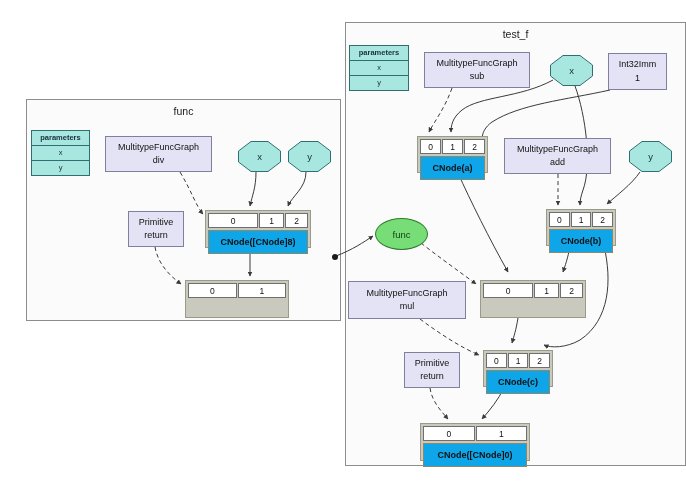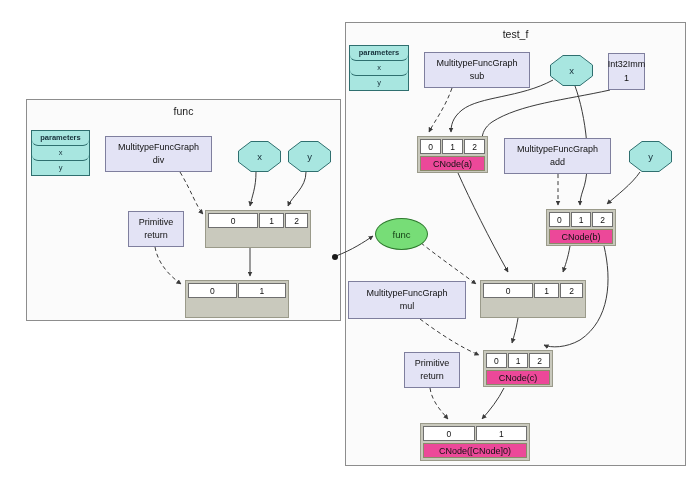--- a/index.html
+++ b/index.html
@@ -37,21 +37,20 @@
     box-sizing:border-box;
     font-size:7.5px;
     color:#16303a;
   }
   .params .prow{
     border-bottom:1px solid #2f6f6f;
     text-align:center;
     box-sizing:border-box;
     line-height:14px;
     height:15px;
-    border-radius:6px;
   }
   .params .prow:last-child{border-bottom:none;}
   .params .phead{font-weight:bold;}
 
   
   .opbox{
     position:absolute;
     background:#e3e3f5;
     border:1px solid #7f7f9e;
     box-sizing:border-box;
@@ -102,27 +101,28 @@
     background:#ffffff;
     border:1px solid #6f6f6f;
     box-sizing:border-box;
     display:flex;align-items:center;justify-content:center;
     font-size:8.5px;color:#111;
     margin-right:1px;
   }
   .cnode .slot:last-child{margin-right:0;}
   .cnode .lbl{
     margin-top:2px;
-    height:15px;
-    background:#ec4899;
+    height:24px;
+    background:#0ea5e9;
     border:1px solid #8a8a6a;
     box-sizing:border-box;
     display:flex;align-items:center;justify-content:center;
     font-size:9px;color:#111;
     white-space:nowrap;
+    font-weight:bold;
   }
   .cnode.w-eq .slot{flex:1 1 0;}
 </style>
 </head>
 <body>
 
 <div id="canvas">
 
   <div class="cluster" style="left:18px;top:99px;width:315px;height:222px;">
     <div class="cluster-title" style="top:5px;">func</div>
@@ -186,21 +186,21 @@
   <div class="opbox" style="left:128px;top:211px;width:56px;height:36px;">
     <div>Primitive</div>
     <div class="l2">return</div>
   </div>
 
   <div class="opbox" style="left:424px;top:52px;width:106px;height:36px;">
     <div>MultitypeFuncGraph</div>
     <div class="l2">sub</div>
   </div>
 
-  <div class="opbox" style="left:608px;top:53px;width:37px;height:37px;">
+  <div class="opbox" style="left:608px;top:53px;width:59px;height:37px;">
     <div>Int32Imm</div>
     <div class="l2">1</div>
   </div>
 
   <div class="opbox" style="left:504px;top:138px;width:107px;height:36px;">
     <div>MultitypeFuncGraph</div>
     <div class="l2">add</div>
   </div>
 
   <div class="opbox" style="left:348px;top:281px;width:118px;height:38px;">
@@ -244,20 +244,21 @@
   <div class="ellipse" style="left:375px;top:218px;width:51px;height:30px;">
     <span>func</span>
   </div>
 
   <div class="cnode" style="left:205px;top:210px;width:106px;height:38px;">
     <div class="slots">
       <div class="slot" style="flex:0 0 50px;">0</div>
       <div class="slot" style="flex:0 0 25px;">1</div>
       <div class="slot" style="flex:1 1 auto;">2</div>
     </div>
+    <div class="lbl">CNode([CNode]8)</div>
   </div>
 
   <div class="cnode" style="left:185px;top:280px;width:104px;height:38px;">
     <div class="slots">
       <div class="slot" style="flex:1 1 0;">0</div>
       <div class="slot" style="flex:1 1 0;">1</div>
     </div>
   </div>
 
   <div class="cnode w-eq" style="left:417px;top:136px;width:71px;height:37px;">

